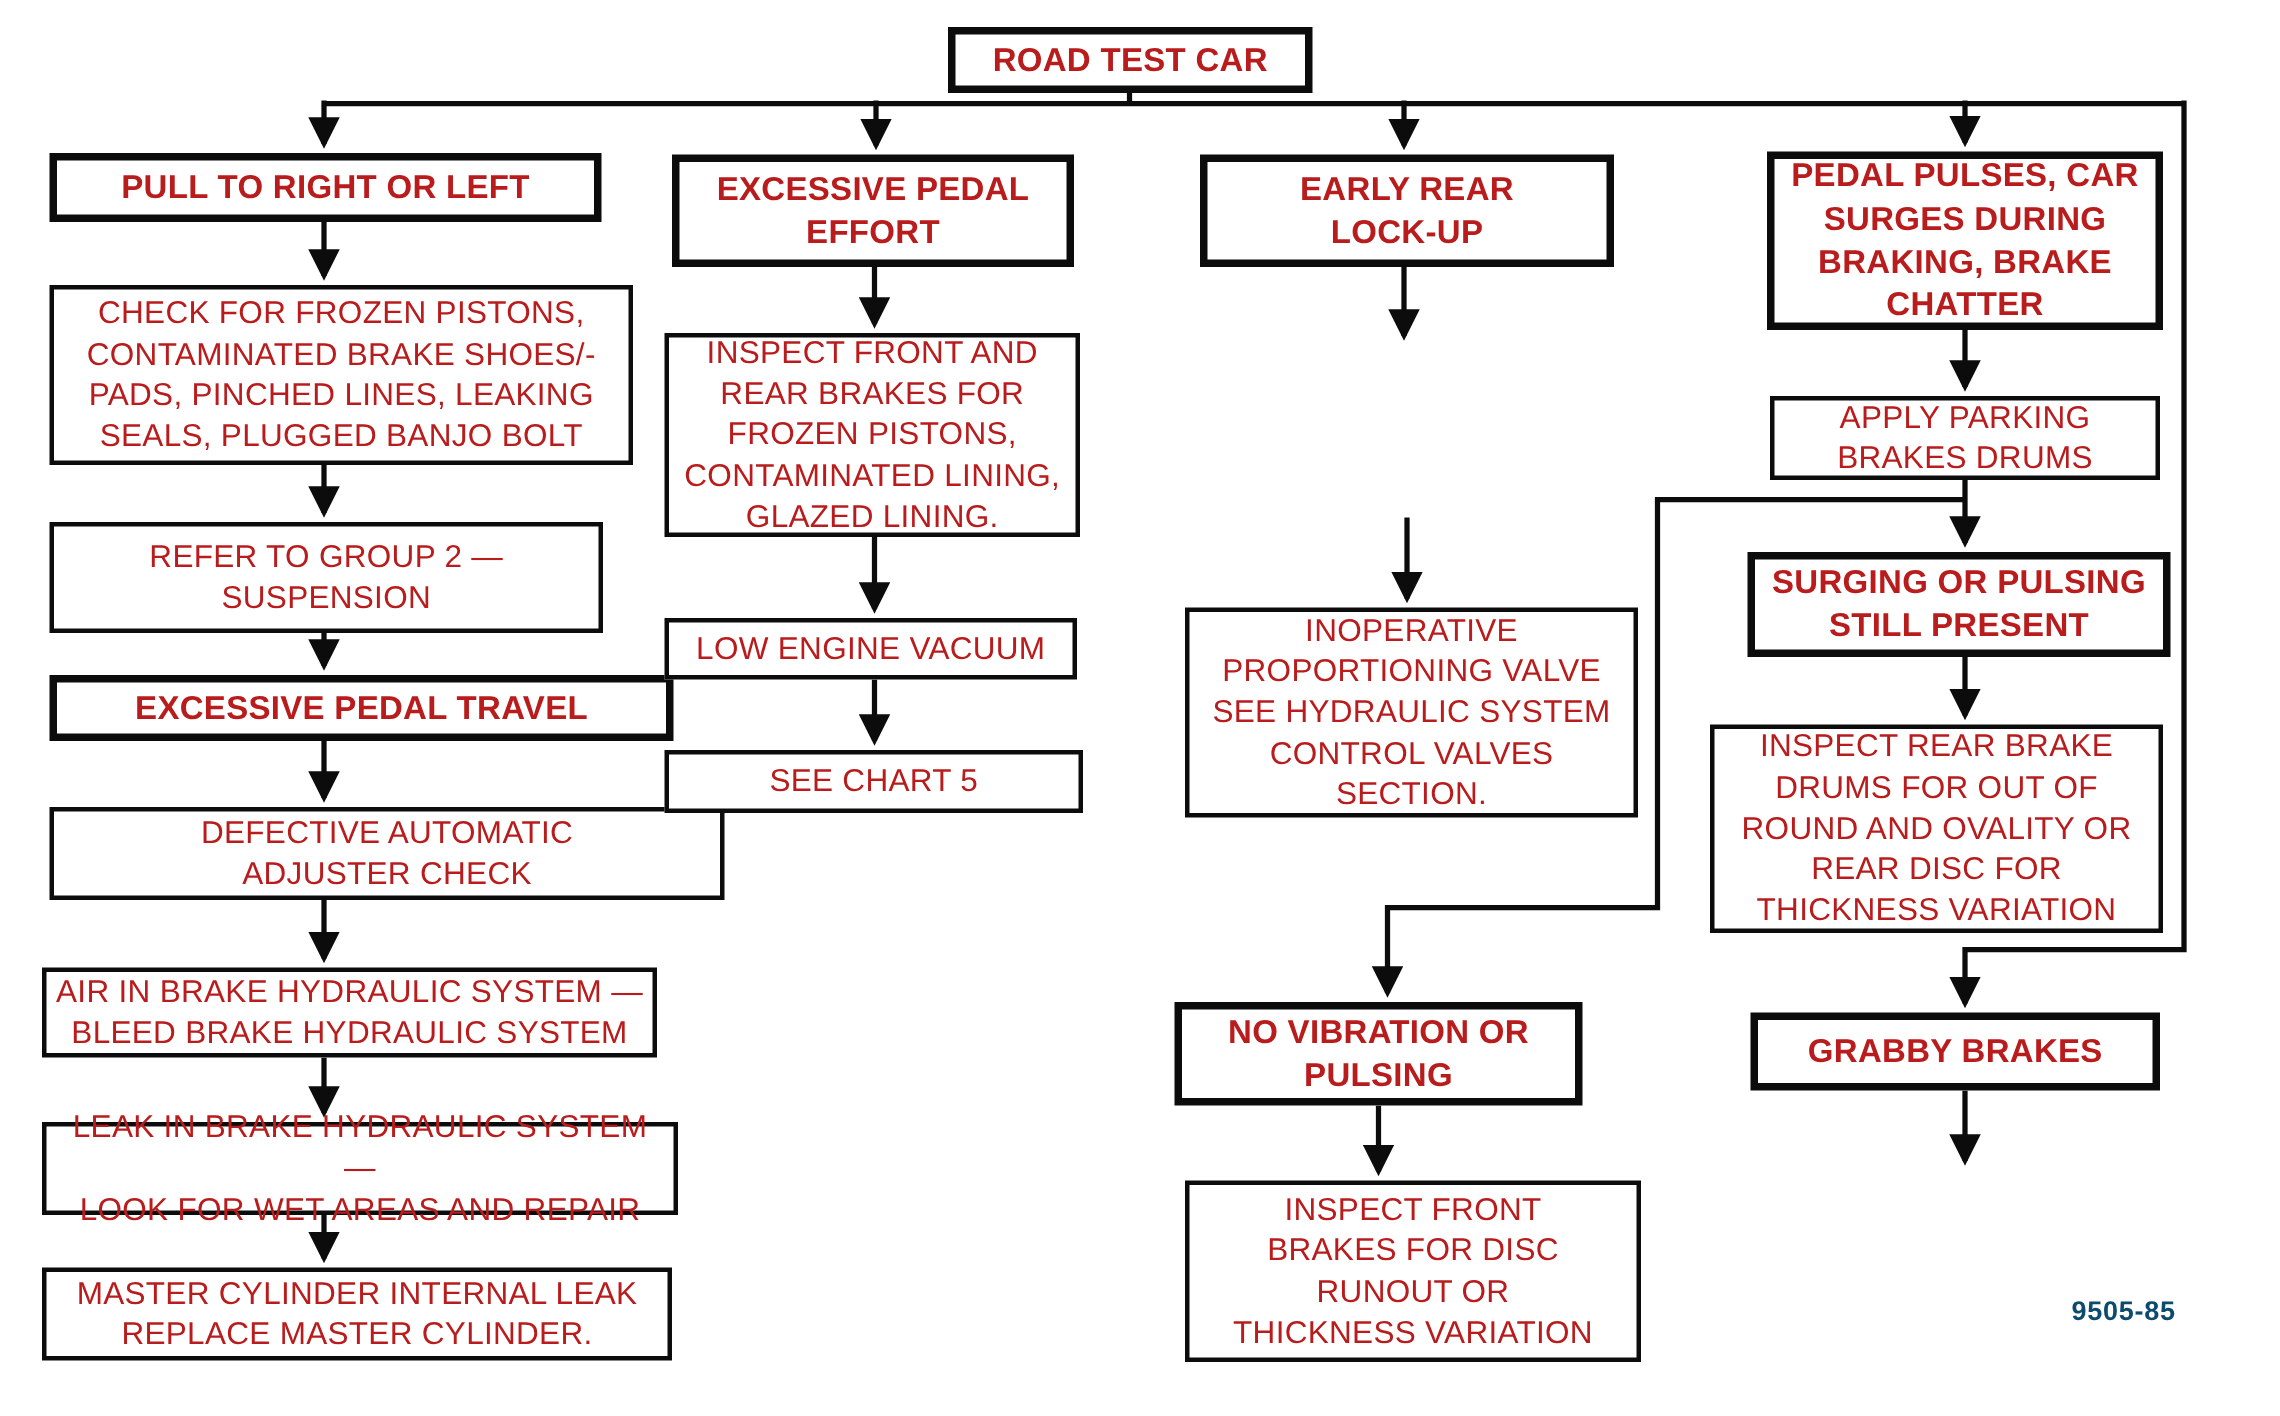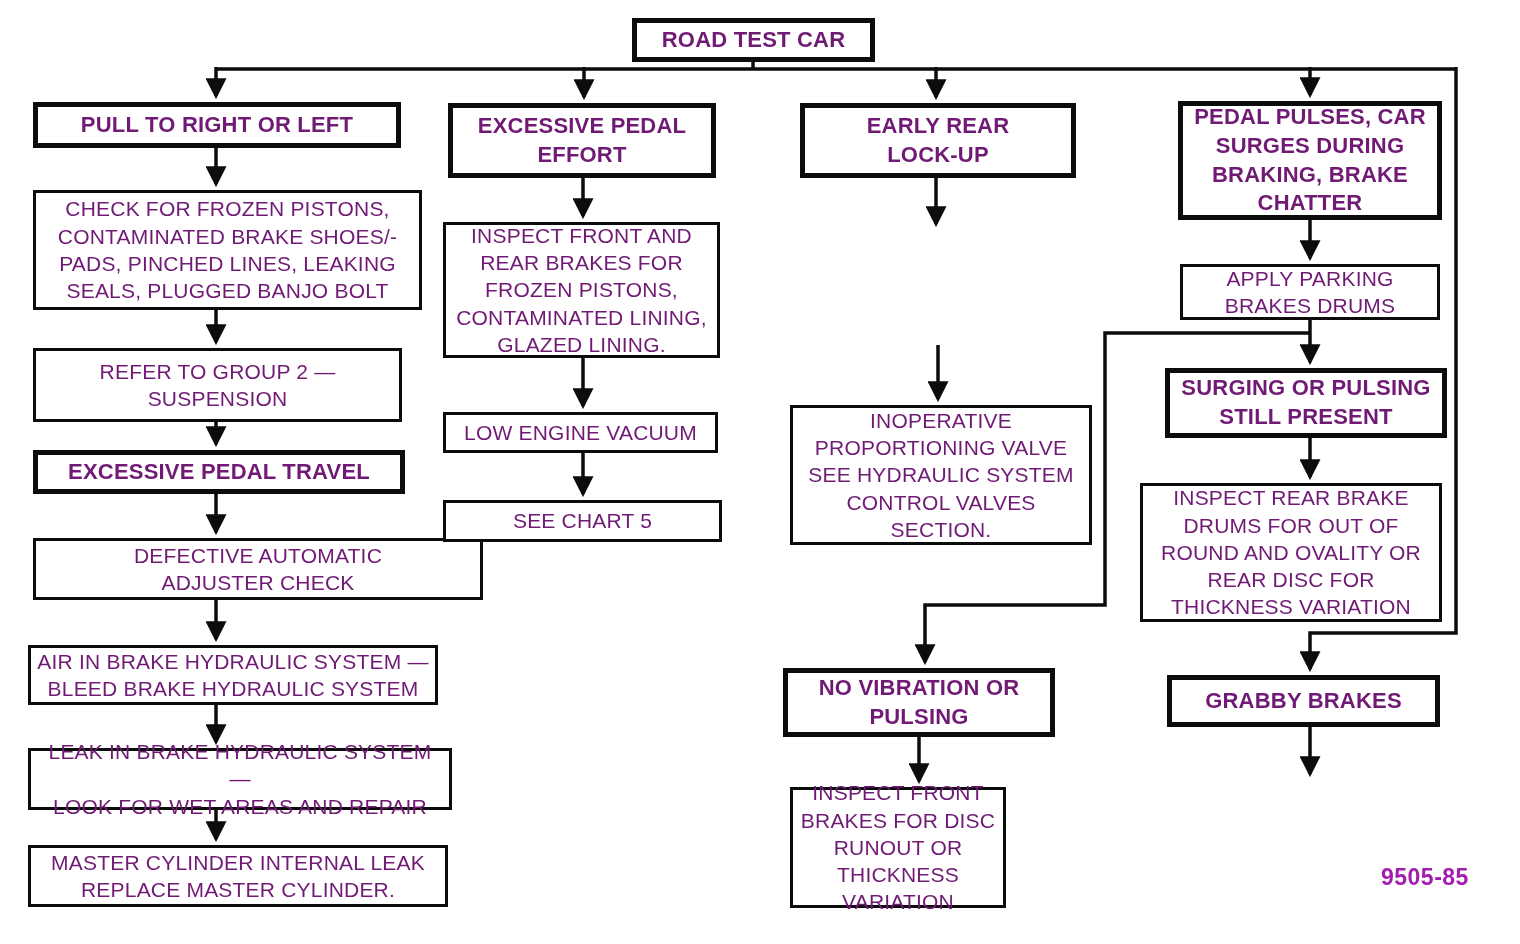--- a/index.html
+++ b/index.html
@@ -14,35 +14,35 @@
   .node{
     position:absolute;
     box-sizing:border-box;
     background:#ffffff;
     border:3px solid #0c0c0c;
     display:flex;align-items:center;justify-content:center;
     text-align:center;
     white-space:pre-line;
     font-size:21px;
     line-height:1.3;
-    color:#701a75;
+    color:#b91c1c;
     letter-spacing:.2px;
     padding:2px 5px;
     z-index:2;
   }
   .node.sym{
     border-width:5px;
     font-weight:bold;
     font-size:22px;
   }
   .fig-num{
     position:absolute;
-    font-size:23px;
+    font-size:18px;
     font-weight:bold;
-    color:#a21caf;
+    color:#0c4a6e;
     letter-spacing:.5px;
     z-index:2;
   }
 </style>
 </head>
 <body>
 
 <div id="canvas">
 
   <svg id="connectors" viewBox="0 0 1520 944" xmlns="http://www.w3.org/2000/svg">
@@ -89,21 +89,21 @@
 
   <div class="node sym" style="left:632px;top:18px;width:243px;height:44px">ROAD TEST CAR</div>
 
   <div class="node sym" style="left:33px;top:102px;width:368px;height:46px">PULL TO RIGHT OR LEFT</div>
   <div class="node" style="left:33px;top:190px;width:389px;height:120px">CHECK FOR FROZEN PISTONS,
 CONTAMINATED BRAKE SHOES/-
 PADS, PINCHED LINES, LEAKING
 SEALS, PLUGGED BANJO BOLT</div>
   <div class="node" style="left:33px;top:348px;width:369px;height:74px">REFER TO GROUP 2 —
 SUSPENSION</div>
-  <div class="node sym" style="left:33px;top:450px;width:372px;height:44px">EXCESSIVE PEDAL TRAVEL</div>
+  <div class="node sym" style="left:33px;top:450px;width:416px;height:44px">EXCESSIVE PEDAL TRAVEL</div>
   <div class="node" style="left:33px;top:538px;width:450px;height:62px">DEFECTIVE AUTOMATIC
 ADJUSTER CHECK</div>
   <div class="node" style="left:28px;top:645px;width:410px;height:60px">AIR IN BRAKE HYDRAULIC SYSTEM —
 BLEED BRAKE HYDRAULIC SYSTEM</div>
   <div class="node" style="left:28px;top:748px;width:424px;height:62px">LEAK IN BRAKE HYDRAULIC SYSTEM —
 LOOK FOR WET AREAS AND REPAIR</div>
   <div class="node" style="left:28px;top:845px;width:420px;height:62px">MASTER CYLINDER INTERNAL LEAK
 REPLACE MASTER CYLINDER.</div>
 
   <div class="node sym" style="left:448px;top:103px;width:268px;height:75px">EXCESSIVE PEDAL
@@ -118,21 +118,21 @@
 
   <div class="node sym" style="left:800px;top:103px;width:276px;height:75px">EARLY REAR
 LOCK-UP</div>
   <div class="node" style="left:790px;top:405px;width:302px;height:140px">INOPERATIVE
 PROPORTIONING VALVE
 SEE HYDRAULIC SYSTEM
 CONTROL VALVES
 SECTION.</div>
   <div class="node sym" style="left:783px;top:668px;width:272px;height:69px">NO VIBRATION OR
 PULSING</div>
-  <div class="node" style="left:790px;top:787px;width:216px;height:121px">INSPECT FRONT
+  <div class="node" style="left:790px;top:787px;width:304px;height:121px">INSPECT FRONT
 BRAKES FOR DISC
 RUNOUT OR
 THICKNESS VARIATION</div>
 
   <div class="node sym" style="left:1178px;top:101px;width:264px;height:119px">PEDAL PULSES, CAR
 SURGES DURING
 BRAKING, BRAKE
 CHATTER</div>
   <div class="node" style="left:1180px;top:264px;width:260px;height:56px">APPLY PARKING
 BRAKES DRUMS</div>

